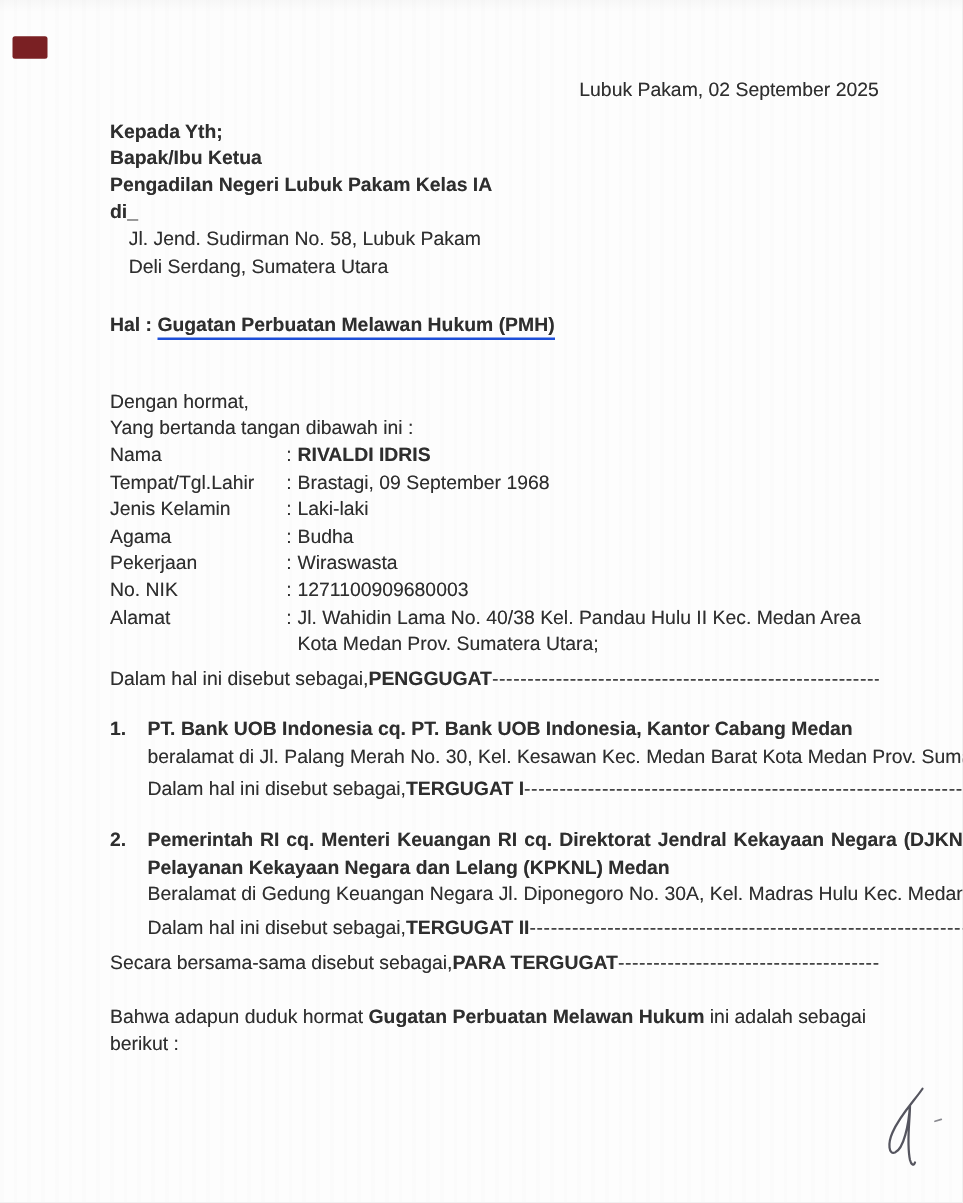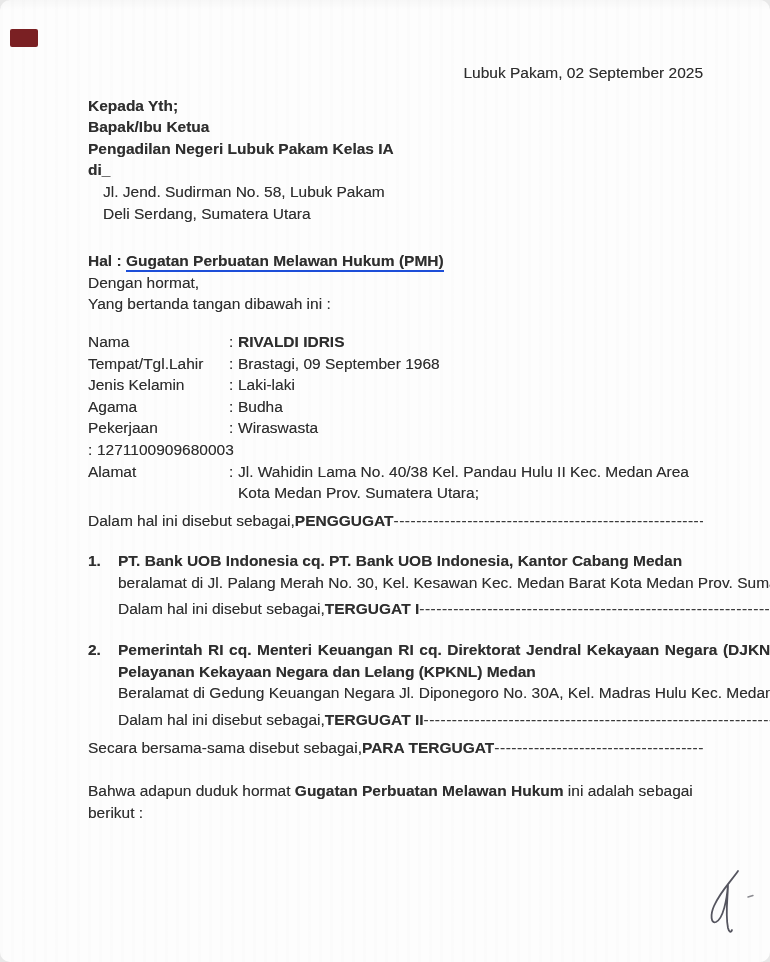--- a/index.html
+++ b/index.html
@@ -9,43 +9,42 @@
     height: 962px;
     margin: 0 auto;
     background: #fdfdfd;
     overflow: hidden;
     font-family: "Liberation Sans", "DejaVu Sans", sans-serif;
     font-size: 15.5px;
     line-height: 21.6px;
     color: #2e2e2e;
     text-shadow: 0 0 0.5px rgba(46,46,46,0.45);
     box-sizing: border-box;
-    border-radius: 10px;
   }
   .scan-texture {
     position: absolute; inset: 0; pointer-events: none;
     background:
       linear-gradient(180deg, rgba(0,0,0,0.025) 0px, rgba(0,0,0,0) 10px),
       repeating-linear-gradient(90deg, rgba(0,0,0,0.008) 0 3px, rgba(0,0,0,0) 3px 11px);
   }
   .doc {
     position: relative;
     box-sizing: border-box;
     width: 100%; height: 100%;
     padding: 62px 67px 0 88px;
   }
   .bold { font-weight: bold; }
   .date-line { text-align: right; }
   .recipient { margin-top: 11px; }
   .recipient .r-bold { font-weight: bold; }
   .recipient .r-indent { padding-left: 15px; }
   .subject { margin-top: 26px; font-weight: bold; }
   .subject .underlined { border-bottom: 2px solid #1d4ed8; padding-bottom: 1px; }
-  .salutation { }
-  .identity { margin-top: 16px; }
+  .salutation { margin-top: 39px; }
+  .identity { margin-top: 0; }
   .id-row { display: flex; }
   .id-row .label { width: 141px; flex: 0 0 141px; }
   .id-row .colon { flex: 0 0 9px; }
   .id-row .value { flex: 1; }
   .dash-line { display: flex; align-items: baseline; }
   .dash-line .dashes {
     flex: 1; overflow: hidden; white-space: nowrap;
     letter-spacing: 0.5px; color: #3a3a3a;
   }
   .penggugat-line { margin-top: 6px; }
@@ -115,20 +114,21 @@
         <span class="label">Agama</span>
         <span class="colon">:</span>
         <span class="value">Budha</span>
       </div>
       <div class="id-row">
         <span class="label">Pekerjaan</span>
         <span class="colon">:</span>
         <span class="value">Wiraswasta</span>
       </div>
       <div class="id-row">
+        <span class="label">No. NIK</span>
         <span class="colon">:</span>
         <span class="value">1271100909680003</span>
       </div>
       <div class="id-row">
         <span class="label">Alamat</span>
         <span class="colon">:</span>
         <span class="value">Jl. Wahidin Lama No. 40/38 Kel. Pandau Hulu II Kec. Medan Area Kota Medan Prov. Sumatera Utara;</span>
       </div>
     </div>
 

